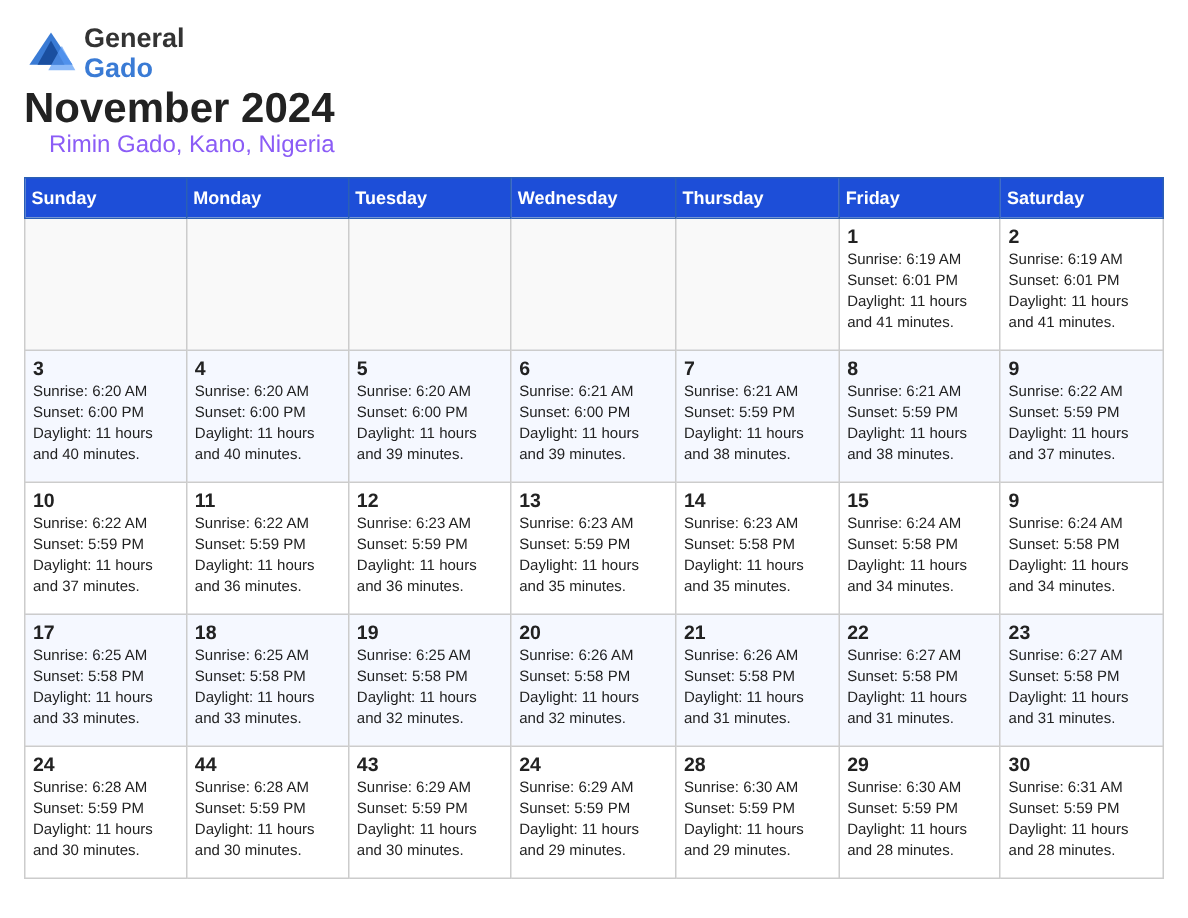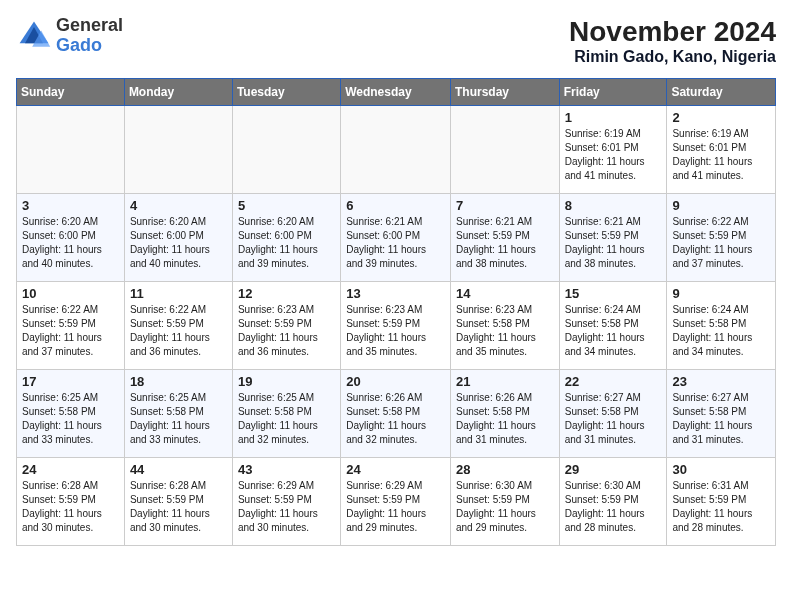--- a/index.html
+++ b/index.html
@@ -8,20 +8,21 @@
       background: #fff;
       width: 792px;
       min-height: 612px;
       padding: 16px;
     }
     .header {
       display: flex;
       justify-content: space-between;
       align-items: flex-start;
       margin-bottom: 12px;
+      flex-direction: column;
     }
     .logo {
       display: flex;
       align-items: center;
       gap: 4px;
     }
     .logo-text {
       display: flex;
       flex-direction: column;
       line-height: 1.1;
@@ -43,29 +44,28 @@
     .title-block {
       text-align: right;
     }
     .month-title {
       font-size: 28px;
       font-weight: bold;
       color: #222;
     }
     .location {
       font-size: 16px;
-      color: #0f172a;
-      font-weight: bold;
+      color: #8b5cf6;
     }
     table {
       width: 100%;
       border-collapse: collapse;
     }
     thead th {
-      background: #737373;
+      background: #1d4ed8;
       color: #fff;
       font-size: 12px;
       font-weight: bold;
       padding: 6px 4px;
       text-align: left;
       border: 1px solid #2a5fb5;
     }
     td {
       vertical-align: top;
       border: 1px solid #ccc;

